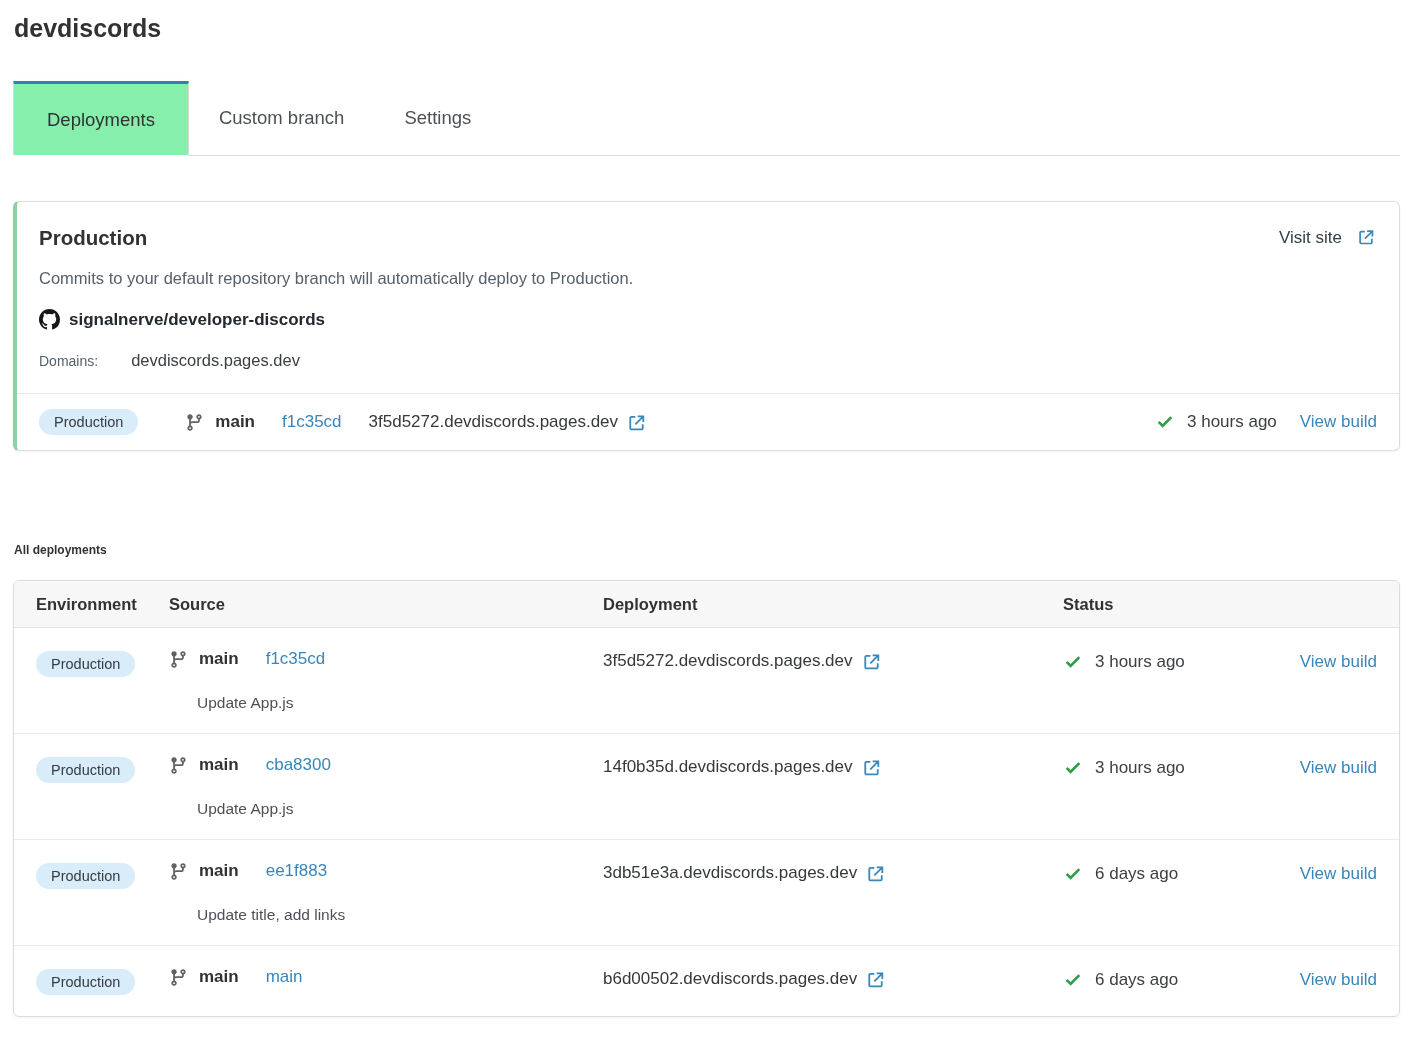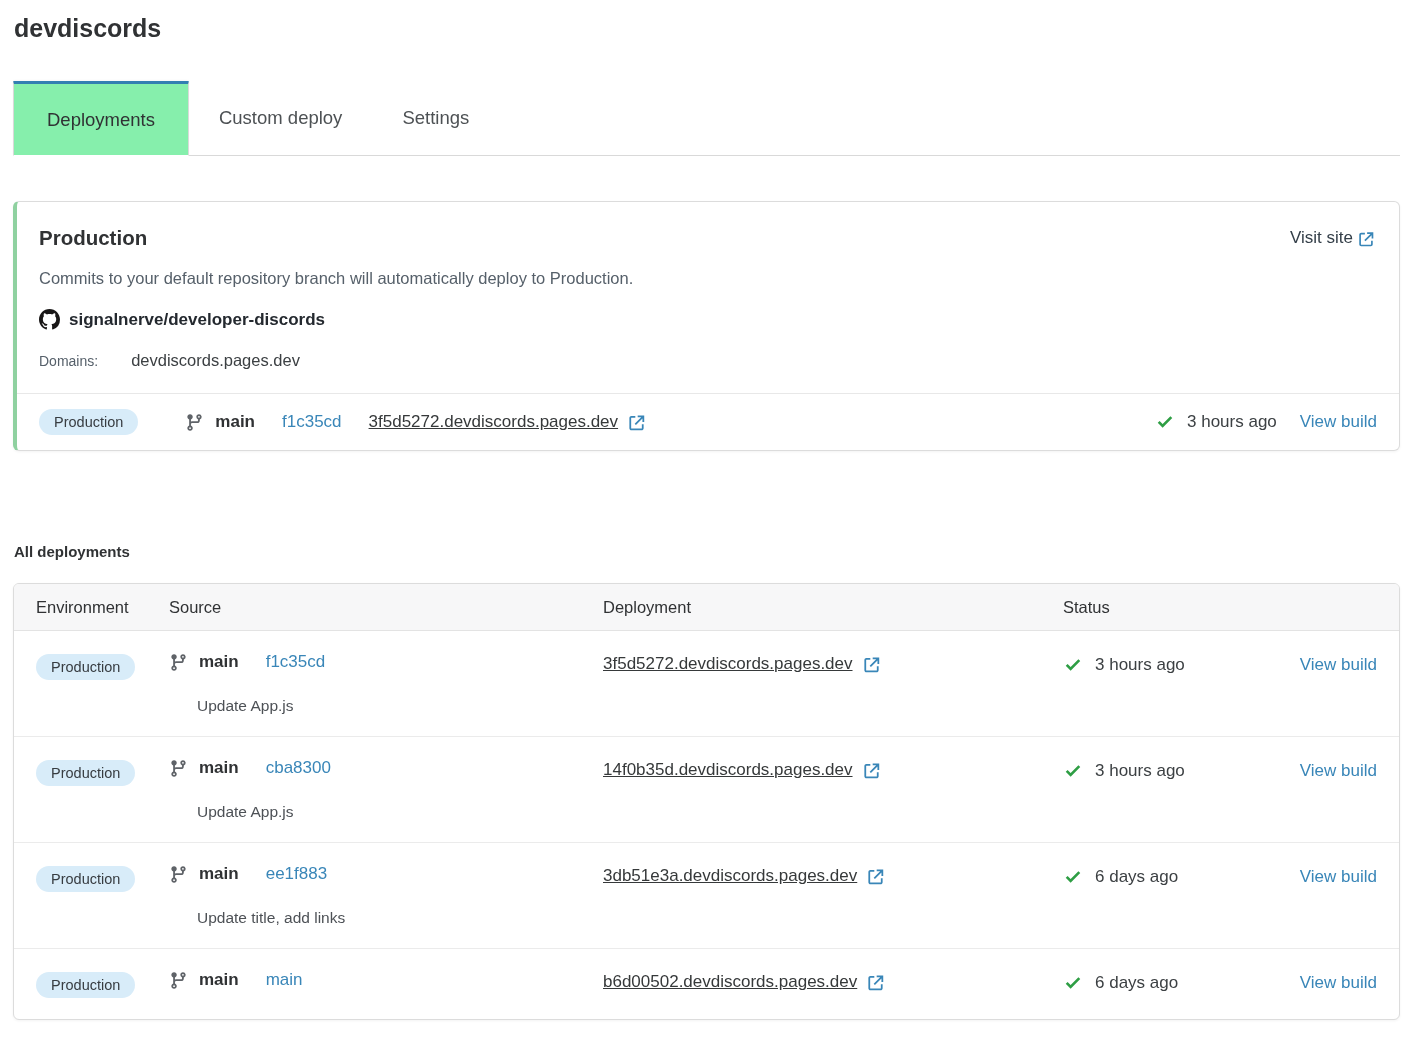--- a/index.html
+++ b/index.html
@@ -59,22 +59,22 @@
   }
   .card-head {
     display: flex;
     justify-content: space-between;
     align-items: center;
     padding: 24px 24px 0 22px;
   }
   .card-title { font-size: 20.5px; font-weight: 600; margin: 0; color: #303234; }
   .visit-site {
     display: inline-flex;
-    align-items: flex-end;
-    gap: 4px;
+    align-items: flex-start;
+    gap: 15px;
     font-size: 17px;
     color: #333e48;
     text-decoration: none;
     cursor: pointer;
   }
   .card-desc {
     padding: 19px 22px 0 22px;
     font-size: 16.5px;
     color: #56606a;
   }
@@ -123,21 +123,20 @@
     text-decoration: none;
     margin-left: 27px;
     cursor: pointer;
   }
   .deploy-url {
     display: inline-flex;
     align-items: center;
     gap: 9px;
     font-size: 17px;
     color: #36393a;
-    text-decoration: underline;
   }
   .ext-icon { display: inline-flex; color: #3986b8; cursor: pointer; }
 
   .env-row .gap-a { width: 47px; }
   .env-row .gap-b { width: 27px; }
 
   .row-right {
     margin-left: auto;
     display: flex;
     align-items: center;
@@ -147,21 +146,21 @@
   .view-build {
     font-size: 17px;
     color: #3986b8;
     text-decoration: none;
     cursor: pointer;
   }
   .env-row .view-build { margin-left: 23px; }
 
   
   .section-title {
-    font-size: 15px;
+    font-size: 12px;
     font-weight: bold;
     margin: 92px 0 0 1px;
     color: #303234;
   }
   .table {
     margin-top: 23px;
     border: 1px solid #dcdcdc;
     border-radius: 6px;
     overflow: hidden;
     box-shadow: 0 1px 3px rgba(0,0,0,0.05);
@@ -171,21 +170,21 @@
     display: grid;
     grid-template-columns: 133px 434px 460px 220px 1fr;
     padding: 0 22px;
   }
   .thead {
     background: #f7f7f8;
     border-bottom: 1px solid #e3e3e3;
     height: 47px;
     align-items: center;
   }
-  .th { font-size: 16.5px; font-weight: 400; color: #303234; }
+  .th { font-size: 16.5px; font-weight: 700; color: #303234; }
   .trow {
     border-bottom: 1px solid #ebebeb;
     padding-top: 21px;
     padding-bottom: 21px;
     align-items: start;
   }
   .trow:last-child { border-bottom: none; }
   .cell-env { padding-top: 2px; }
   .commit-msg {
     margin-top: 25px;
@@ -203,21 +202,21 @@
 
 <div class="page">
 
   <h1 class="page-title">devdiscords</h1>
 
   <div class="tabbar">
     <div class="tab active">
       <span>Deployments</span>
     </div>
     <div class="tab">
-      <span>Custom deploy</span>
+      <span>Custom branch</span>
     </div>
     <div class="tab">
       <span>Settings</span>
     </div>
   </div>
 
   <div class="prod-card">
     <div class="card-head">
       <h2 class="card-title">Production</h2>
       <a class="visit-site">

